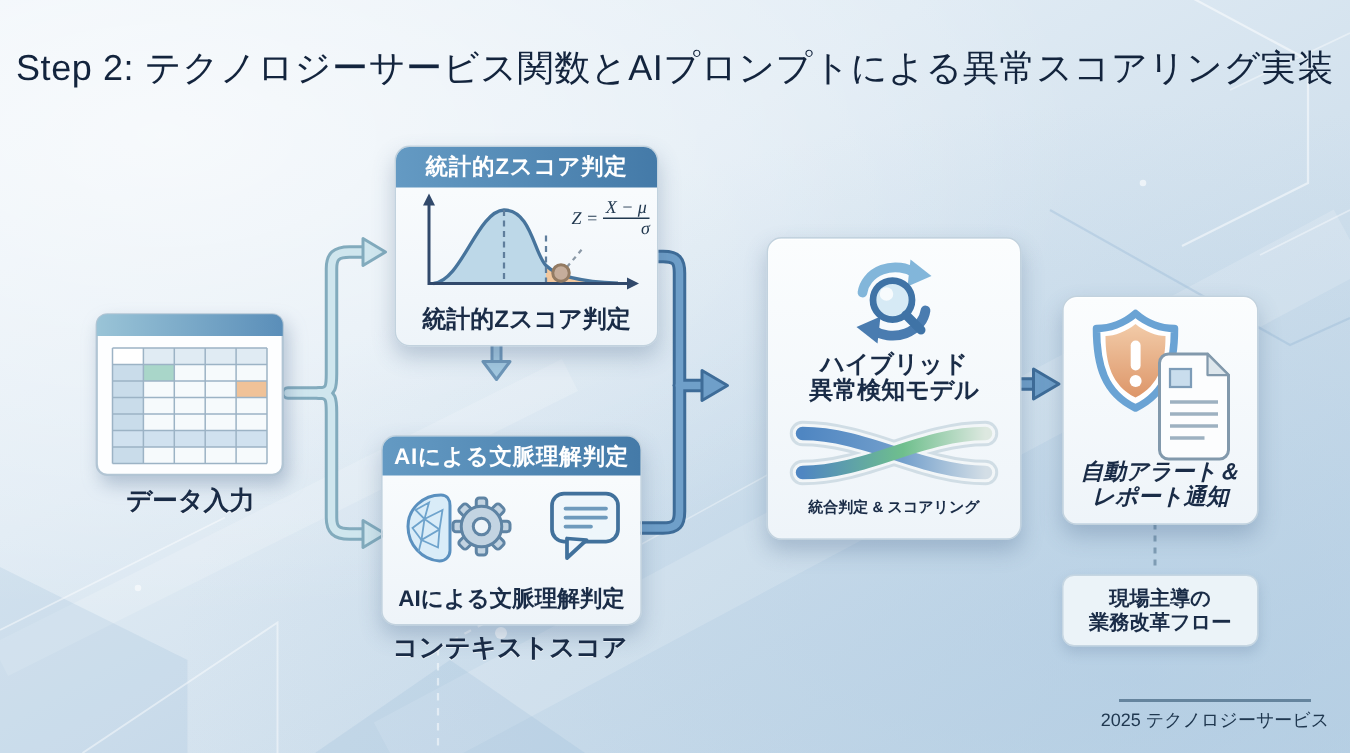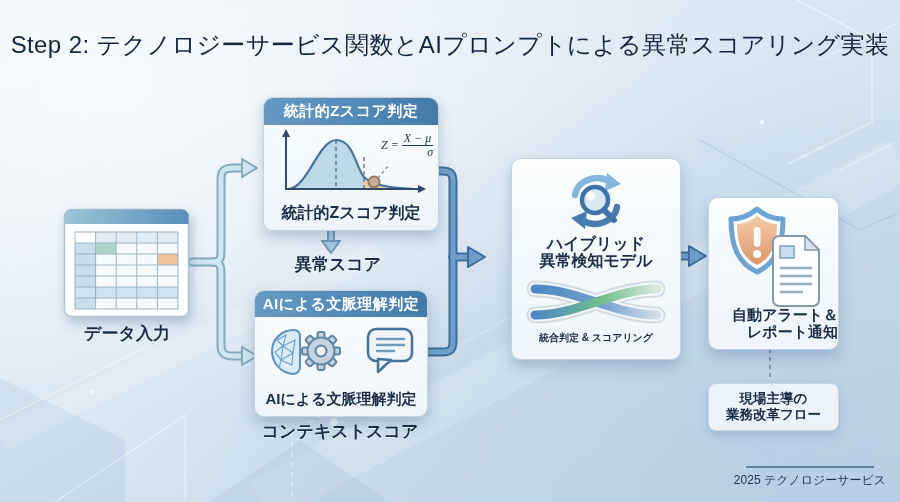--- a/index.html
+++ b/index.html
@@ -37,22 +37,22 @@
   .ai-icons{position:absolute;left:11px;top:31px;}
   .panel-ai .panel-caption{bottom:7px;font-size:15px;}
   .panel-hybrid{left:511px;top:158px;width:170px;height:202px;display:flex;
     flex-direction:column;align-items:center;padding-top:12px;box-sizing:border-box;}
   .hyb-title{margin-top:4px;text-align:center;font-size:16px;font-weight:800;
     color:#1a2c47;line-height:17px;}
   .hyb-caption{margin-top:3px;font-size:10px;font-weight:800;color:#1a2c47;}
   .cross-icon{margin-top:7px;}
   .panel-alert{left:708px;top:197px;width:129px;height:151px;}
   .alert-icon{position:absolute;left:14px;top:8px;}
-  .alert-label{position:absolute;bottom:9px;left:0;right:0;text-align:right;
-    font-size:15px;font-weight:800;color:#1a2c47;line-height:17px;}
+  .alert-label{position:absolute;bottom:9px;left:0;right:0;text-align:center;
+    font-size:15px;font-weight:800;color:#1a2c47;line-height:17px;font-style:italic;}
   .flow-box{position:absolute;left:708px;top:383px;width:129px;height:46px;z-index:2;
     background:rgba(239,245,250,.92);border:1px solid #c6d6e2;border-radius:8px;
     box-shadow:0 4px 8px rgba(80,110,145,.22);display:flex;flex-direction:column;
     justify-content:center;text-align:center;font-size:13.5px;font-weight:800;
     color:#1a2c47;line-height:16px;}
   .node-data{position:absolute;left:63px;top:208px;z-index:2;
     filter:drop-shadow(3px 6px 6px rgba(80,110,145,.35));}
   .lbl-data{left:53px;top:322px;width:148px;}
   .lbl-anom{left:263px;top:253px;width:150px;}
   .lbl-ctx{left:255px;top:420px;width:170px;}
@@ -174,21 +174,20 @@
     <div class="formula">
       <span>Z =</span>
       <span class="frac">
         <span class="num">X − μ</span>
         <span class="den">σ</span>
       </span>
     </div>
     <div class="panel-caption">統計的Zスコア判定</div>
   </div>
 
-  <div class="label lbl-anom">異常スコア</div>
 
   <div class="panel panel-ai">
     <div class="panel-header">AIによる文脈理解判定</div>
     <svg class="ai-icons" width="150" height="58" viewBox="0 0 150 58">
       <g transform="translate(2,5)">
         <path d="M26,3 C 14,3 4,12 4,24 C 4,36 13,46 25,47 C 29,47 32,44 32,40 L32,10 C 32,6 30,3 26,3 Z" fill="#d9ecf8" stroke="#5a90bf" stroke-width="2"></path>
         <path d="M9,13 L18,8 L15,19 Z M15,19 L7,25 L13,33 Z M15,19 L27,13 L25,26 Z M13,33 L24,38 L25,26 Z M13,33 L11,41 M25,26 L15,19" fill="none" stroke="#6ea3cc" stroke-width="1.2"></path>
       </g>
       <g transform="translate(55,29)">
         <g fill="#c3d4e2" stroke="#5f84a4" stroke-width="2">

